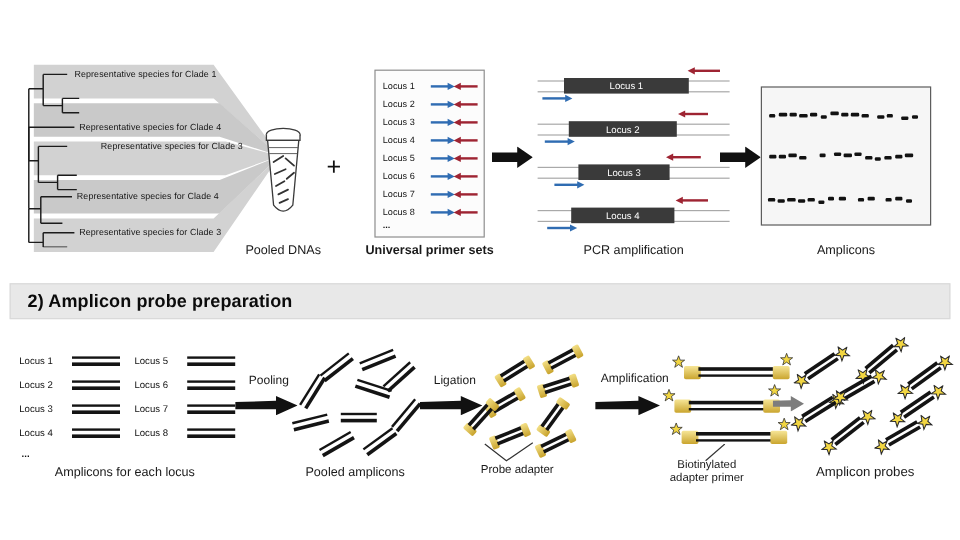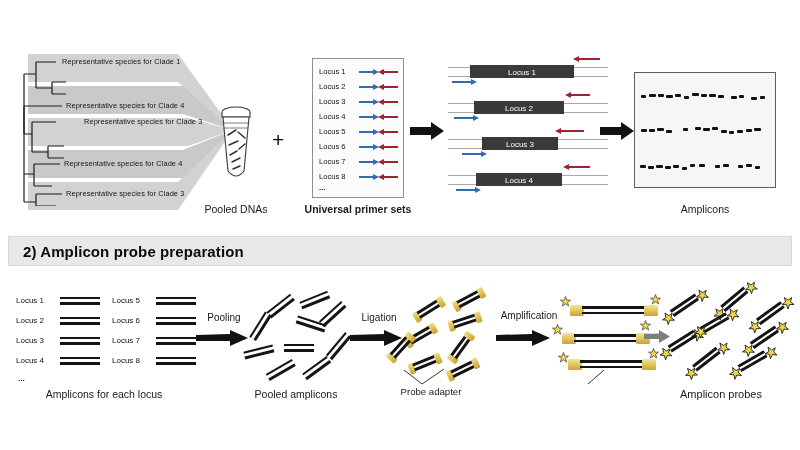--- a/index.html
+++ b/index.html
@@ -238,20 +238,21 @@
     <div class="locus-unit" style="top:108px;">
       <i class="lline"></i>
         <i class="lline2"></i>
       <div class="lbar" style="left:28px;width:86px;">
         <span>Locus 4</span>
         </div>
       <i class="fprim" style="left:8px;width:20px;"></i>
       <i class="rprim" style="left:120px;width:22px;"></i>
     </div>
   </div>
+  <div class="cap" style="left:468px;top:203px;width:120px;">PCR amplification</div>
 
   <svg class="blk-arrow" style="left:600px;top:122px;" width="34" height="18" viewBox="0 0 34 18">
     <path d="M0,5 L21,5 L21,0 L34,9 L21,18 L21,13 L0,13 Z" fill="#111"></path>
   </svg>
 
   <div id="gel">
     <i class="band" style="left:6px;top:22px;width:5px;"></i>
       <i class="band" style="left:14px;top:21px;width:7px;"></i>
     <i class="band" style="left:23px;top:21px;width:6px;"></i>
       <i class="band" style="left:31px;top:22px;width:7px;"></i>
@@ -518,20 +519,24 @@
     <svg class="star" style="left:558px;top:352px;" viewBox="0 0 24 24">
       <polygon points="12,1 15,9 23,9 16.5,14 19,22 12,17 5,22 7.5,14 1,9 9,9" fill="#f2d642" stroke="#2b2b2b" stroke-width="1.4"></polygon>
       </svg>
     <svg class="star" style="left:648px;top:348px;" viewBox="0 0 24 24">
       <polygon points="12,1 15,9 23,9 16.5,14 19,22 12,17 5,22 7.5,14 1,9 9,9" fill="#f2d642" stroke="#2b2b2b" stroke-width="1.4"></polygon>
       </svg>
   </div>
   <svg style="position:absolute;left:584px;top:370px;" width="26" height="16" viewBox="0 0 26 16">
     <path d="M20,0 L4,14" stroke="#333" stroke-width="1" fill="none"></path>
   </svg>
+  <div class="cap2" style="left:534px;top:383px;width:110px;">
+    <span>Biotinylated</span><br>
+    <span>adapter primer</span>
+  </div>
 
   <svg class="blk-arrow" style="left:644px;top:330px;" width="26" height="13" viewBox="0 0 26 13">
     <path d="M0,4 L15,3.5 L15,0 L26,6.5 L15,13 L15,9 L0,9 Z" fill="#7d7d7d"></path>
   </svg>
 
   <div>
     <div class="probe" style="left:662px;top:300px;transform:rotate(-34deg);">
       <span class="e1"><svg viewBox="0 0 24 24">
             <polygon points="12,1 15,9 23,9 16.5,14 19,22 12,17 5,22 7.5,14 1,9 9,9" fill="#f2d642" stroke="#2b2b2b" stroke-width="1.6"></polygon>
           </svg></span>

